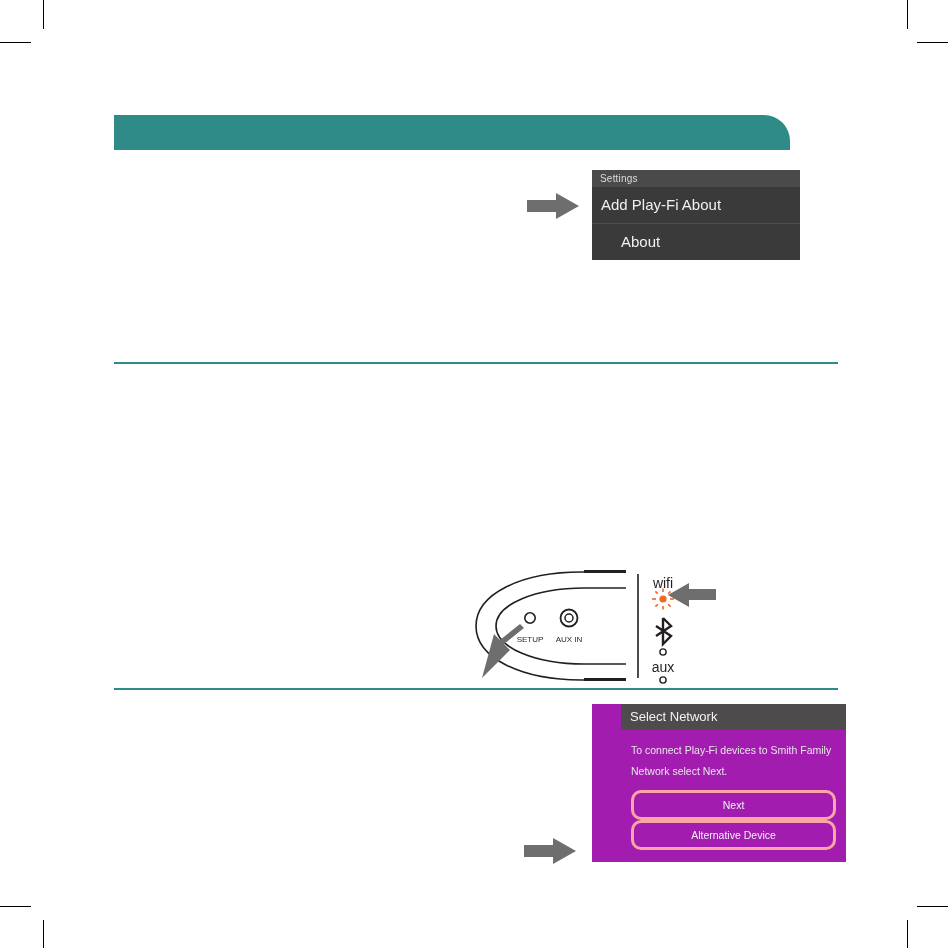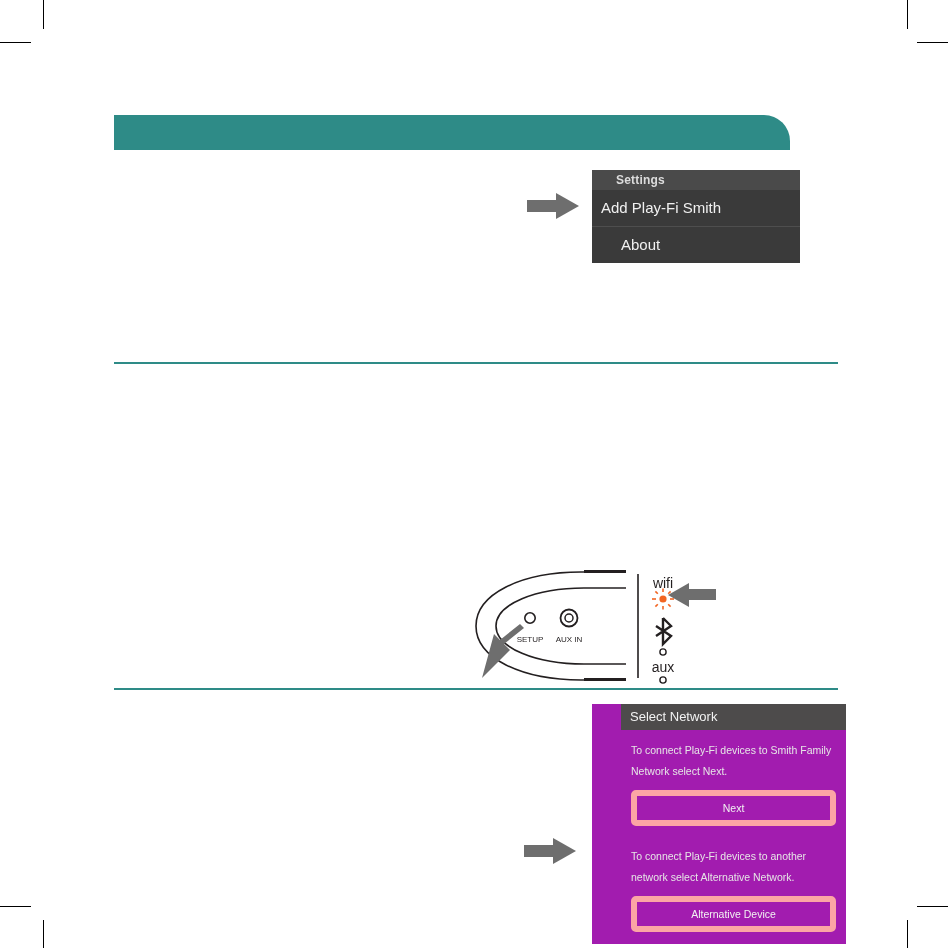--- a/index.html
+++ b/index.html
@@ -111,23 +111,23 @@
   .settings-panel {
     position: absolute;
     left: 592px;
     top: 170px;
     width: 208px;
     background: #3a3a3a;
   }
   .settings-titlebar {
     background: #4a4a4a;
     color: #dcdcdc;
-    font-size: 12px;
-    font-weight: bold;
-    padding: 3px 0 3px 24px;
+    font-size: 10px;
+    font-weight: normal;
+    padding: 3px 0 3px 8px;
     letter-spacing: 0.2px;
   }
   .settings-item {
     height: 36px;
     line-height: 36px;
     padding-left: 9px;
     color: #f0f0f0;
     font-size: 15px;
     border-bottom: 1px solid #4e4e4e;
   }
@@ -163,22 +163,22 @@
     font-size: 10.5px;
     line-height: 21px;
     margin: 2px 0 8px 0;
   }
   .netdlg-text.second { margin-top: 20px; }
   .netdlg-btn {
     display: block;
     width: 100%;
     box-sizing: border-box;
     background: transparent;
-    border: 6px solid #fca5a5;
-    border-radius: 5px;
+    border: 3px solid #fca5a5;
+    border-radius: 10px;
     color: #f2f2f2;
     font-size: 10.5px;
     font-family: "Liberation Sans", sans-serif;
     padding: 6px 0;
     text-align: center;
   }
 </style>
 </head>
 <body>
 
@@ -196,21 +196,21 @@
 <div class="divider divider-1"></div>
 <div class="divider divider-2"></div>
 
 <div class="arrow-right arrow-settings">
   <div class="shaft"></div>
   <div class="head"></div>
 </div>
 
 <div class="settings-panel">
   <div class="settings-titlebar">Settings</div>
-  <div class="settings-item">Add Play-Fi Smith</div>
+  <div class="settings-item">Add Play-Fi About</div>
   <div class="settings-item">About</div>
 </div>
 
 <div class="speaker-fig">
   <svg width="262" height="120" viewBox="0 0 262 120">
 
     <g fill="none" stroke="#231f20" stroke-width="1.6">
       <path d="M115 6 L160 6"></path>
       <path d="M115 6 C 55 6, 10 28, 10 60 C 10 92, 55 114, 115 114"></path>
       <path d="M115 114 L160 114"></path>
@@ -268,16 +268,15 @@
 <div class="arrow-right arrow-altnet">
   <div class="shaft"></div>
   <div class="head"></div>
 </div>
 
 <div class="netdlg">
   <div class="netdlg-titlebar">Select Network</div>
   <div class="netdlg-body">
     <div class="netdlg-text">To connect Play-Fi devices to Smith Family Network select Next.</div>
     <button class="netdlg-btn">Next</button>
-    <div class="netdlg-text second">To connect Play-Fi devices to another network select Alternative Network.</div>
     <button class="netdlg-btn">Alternative Device</button>
   </div>
 </div>
 
 </body></html>

